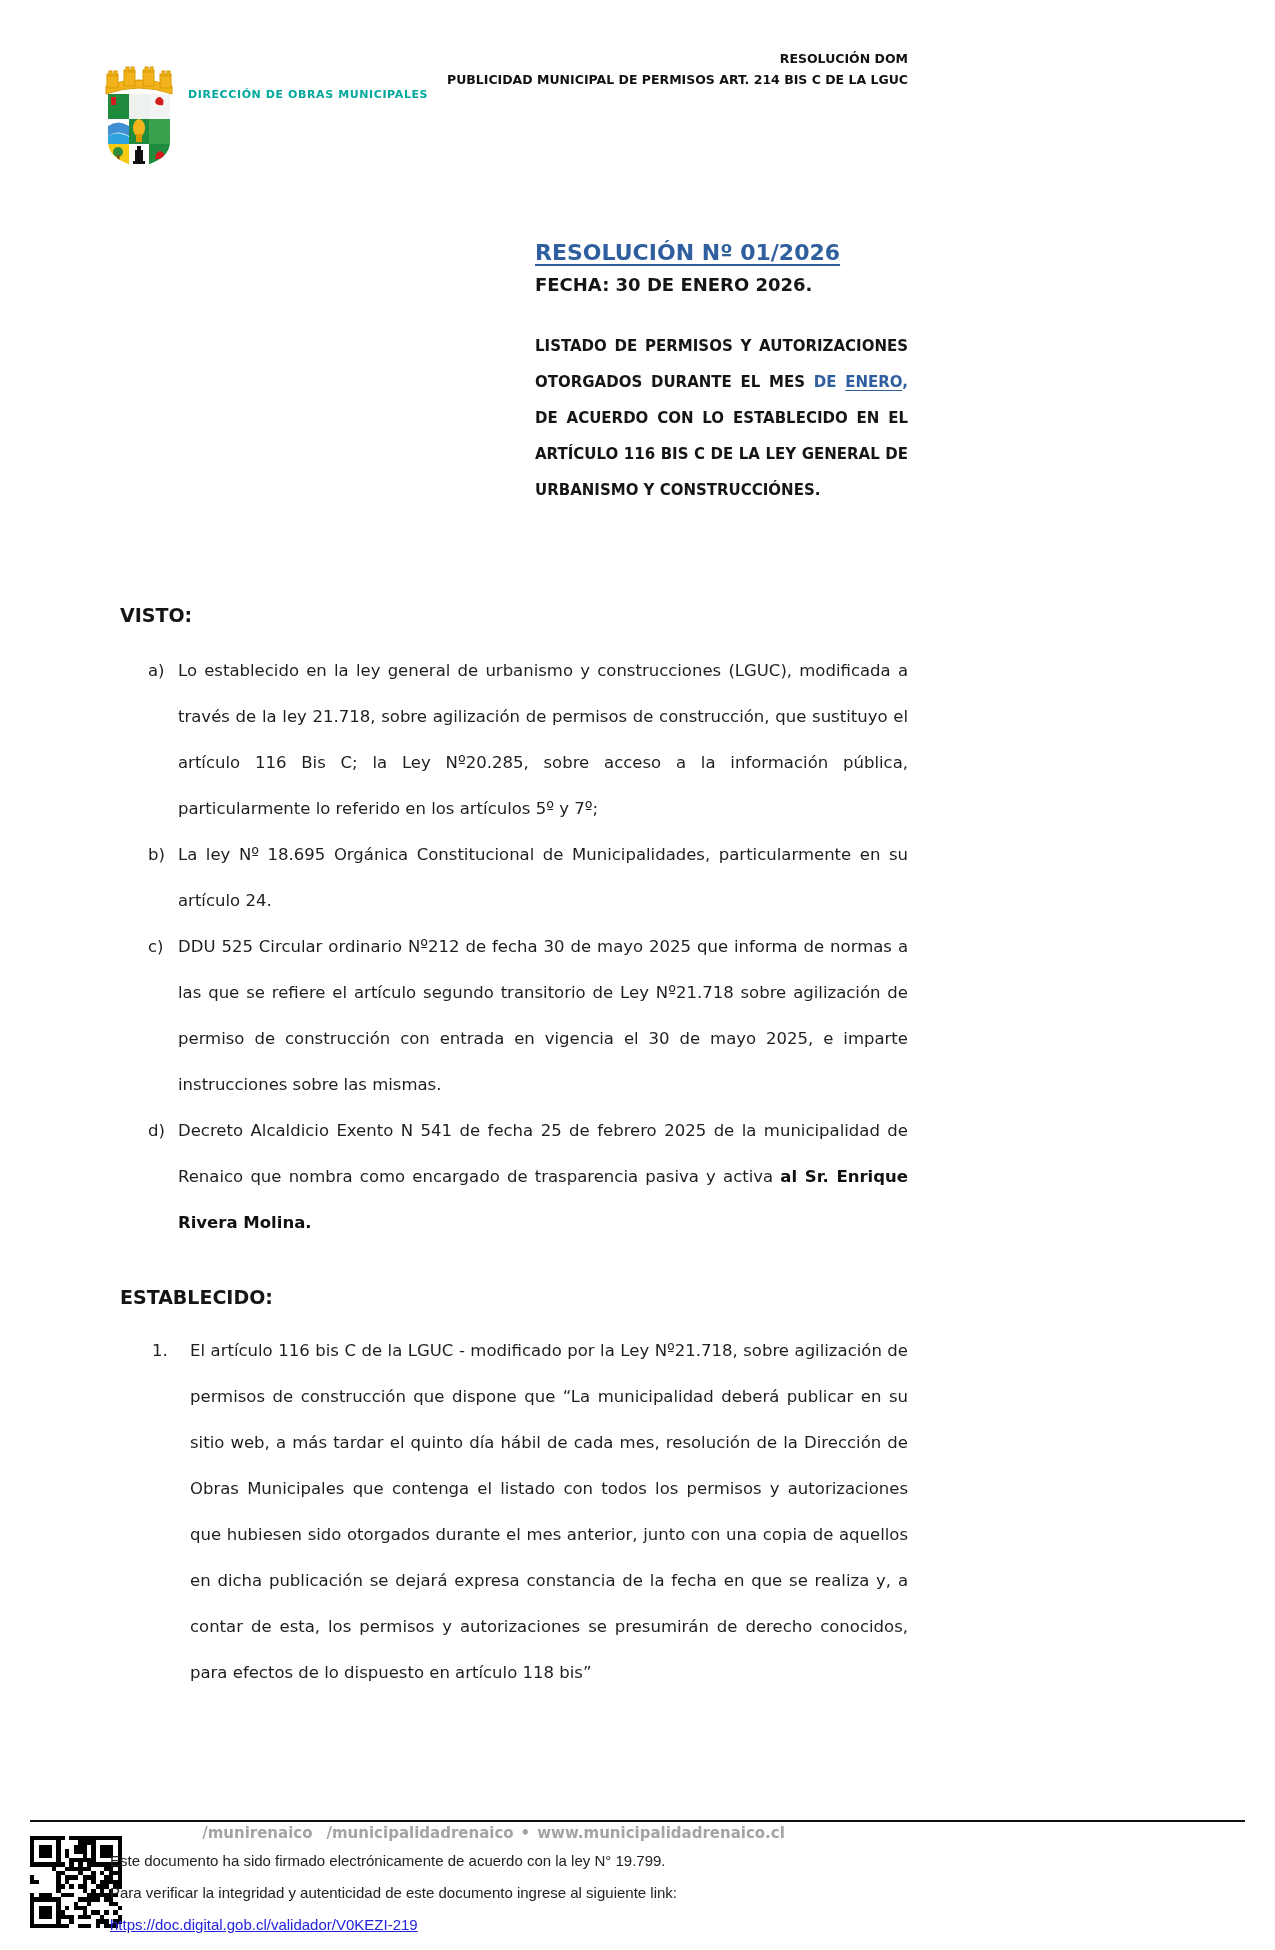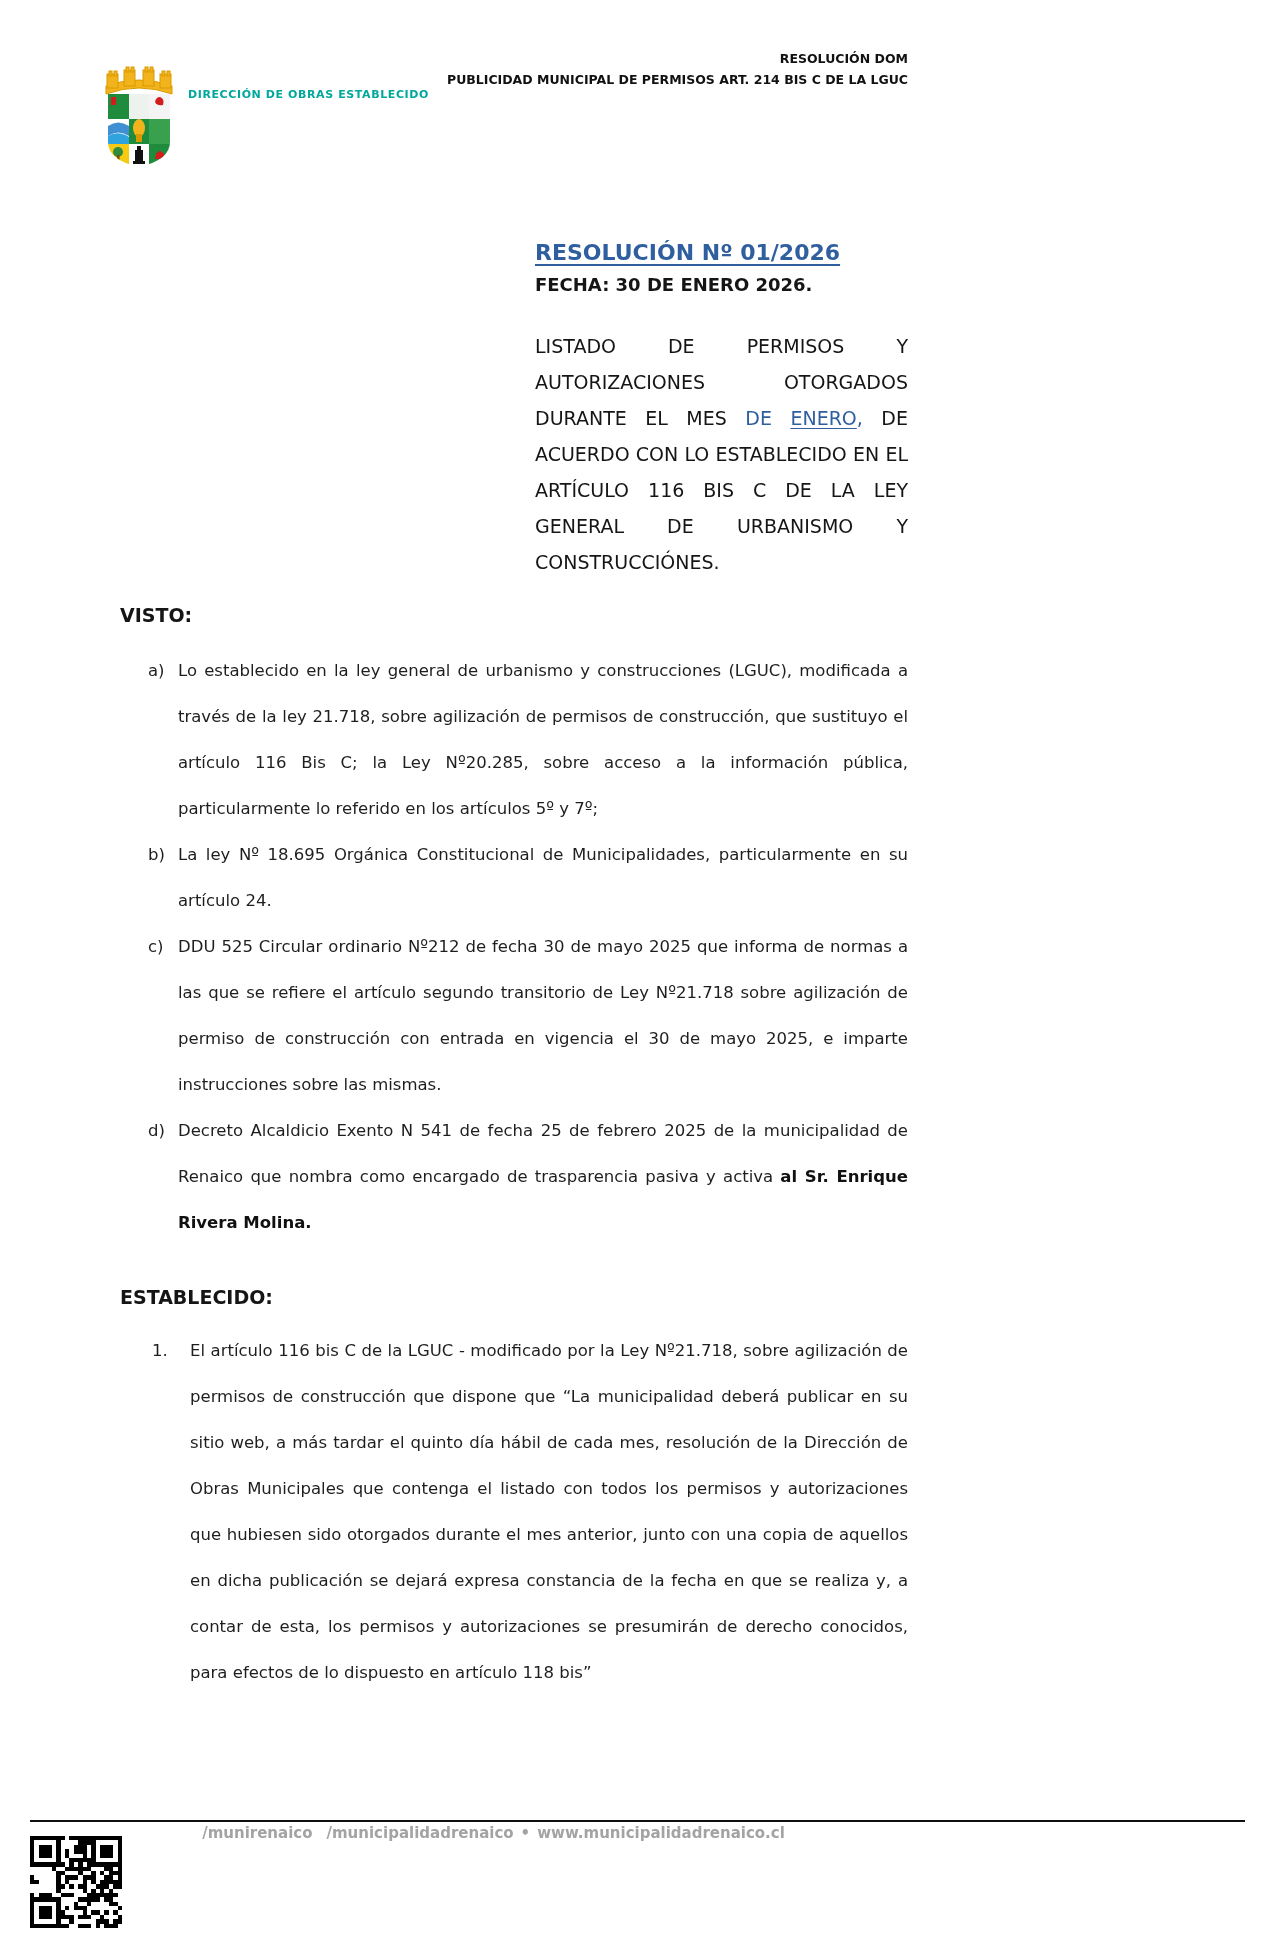--- a/index.html
+++ b/index.html
@@ -31,21 +31,21 @@
   }
 
   
   .res-block { position:absolute; top:238px; left:535px; width:373px; }
   .res-title {
     display:inline-block; color:#2f5f9e; font-size:22px; font-weight:600;
     text-decoration:underline; text-underline-offset:4px; line-height:30px;
   }
   .res-line { font-size:18px; font-weight:600; line-height:34px; color:#151515; }
   .res-par {
-    margin-top:26px; font-size:19px; font-weight:400; line-height:36px;
+    margin-top:26px; font-size:15px; font-weight:700; line-height:36px;
     text-align:justify; color:#151515;
   }
   .res-par .lnk { color:#2f5f9e; text-decoration:none; }
   .res-par .lnk-u { color:#2f5f9e; text-decoration:underline; text-underline-offset:3px; }
 
   
   .main { position:absolute; top:592px; left:120px; width:788px; }
   .section-heading { font-size:19px; font-weight:600; line-height:46px; color:#151515; }
   .list { margin-top:10px; }
   .list-item { position:relative; padding-left:58px; text-align:justify;
@@ -131,21 +131,21 @@
 
         <rect x="37" y="84" width="8" height="14" fill="#111"></rect>
         <rect x="35" y="95" width="12" height="3" fill="#111"></rect>
         <rect x="39" y="80" width="4" height="4" fill="#111"></rect>
 
         <path d="M58 88 q4 -6 8 0 l1 5 h-10 Z" fill="#d31d1d"></path>
         <path d="M12 96 q4 -5 7 0 l-3 5 Z" fill="#d31d1d"></path>
       </g>
     </svg>
     <div class="wordmark">
-      <div class="subtitle">DIRECCIÓN DE OBRAS ESTABLECIDO</div>
+      <div class="subtitle">DIRECCIÓN DE OBRAS MUNICIPALES</div>
     </div>
   </div>
 
   <div class="res-block">
     <a class="res-title" href="#">RESOLUCIÓN Nº 01/2026</a>
     <div class="res-line">FECHA: 30 DE ENERO 2026.</div>
     <div class="res-par"><span>LISTADO DE PERMISOS Y AUTORIZACIONES OTORGADOS DURANTE EL MES </span><span class="lnk">DE </span><a class="lnk-u" href="#">ENERO</a><span class="lnk">,</span><span> DE ACUERDO CON LO ESTABLECIDO EN EL ARTÍCULO 116 BIS C DE LA LEY GENERAL DE URBANISMO Y CONSTRUCCIÓNES.</span></div>
   </div>
 
   <div class="main">
@@ -633,14 +633,19 @@
       <i style="grid-area: 21 / 14;"></i>
       <i style="grid-area: 21 / 15; visibility: hidden;"></i>
       <i style="grid-area: 21 / 16;"></i>
       <i style="grid-area: 21 / 17; visibility: hidden;"></i>
       <i style="grid-area: 21 / 18;"></i>
       <i style="grid-area: 21 / 19;"></i>
       <i style="grid-area: 21 / 20;"></i>
       <i style="grid-area: 21 / 21; visibility: hidden;"></i>
     </div>
 
+  <div class="sig-block">
+    <div class="sig-line">Este documento ha sido firmado electrónicamente de acuerdo con la ley N° 19.799.</div>
+    <div class="sig-line">Para verificar la integridad y autenticidad de este documento ingrese al siguiente link:</div>
+    <a class="validator" href="#">https://doc.digital.gob.cl/validador/V0KEZI-219</a>
+  </div>
 
 </div>
 
 </body></html>

